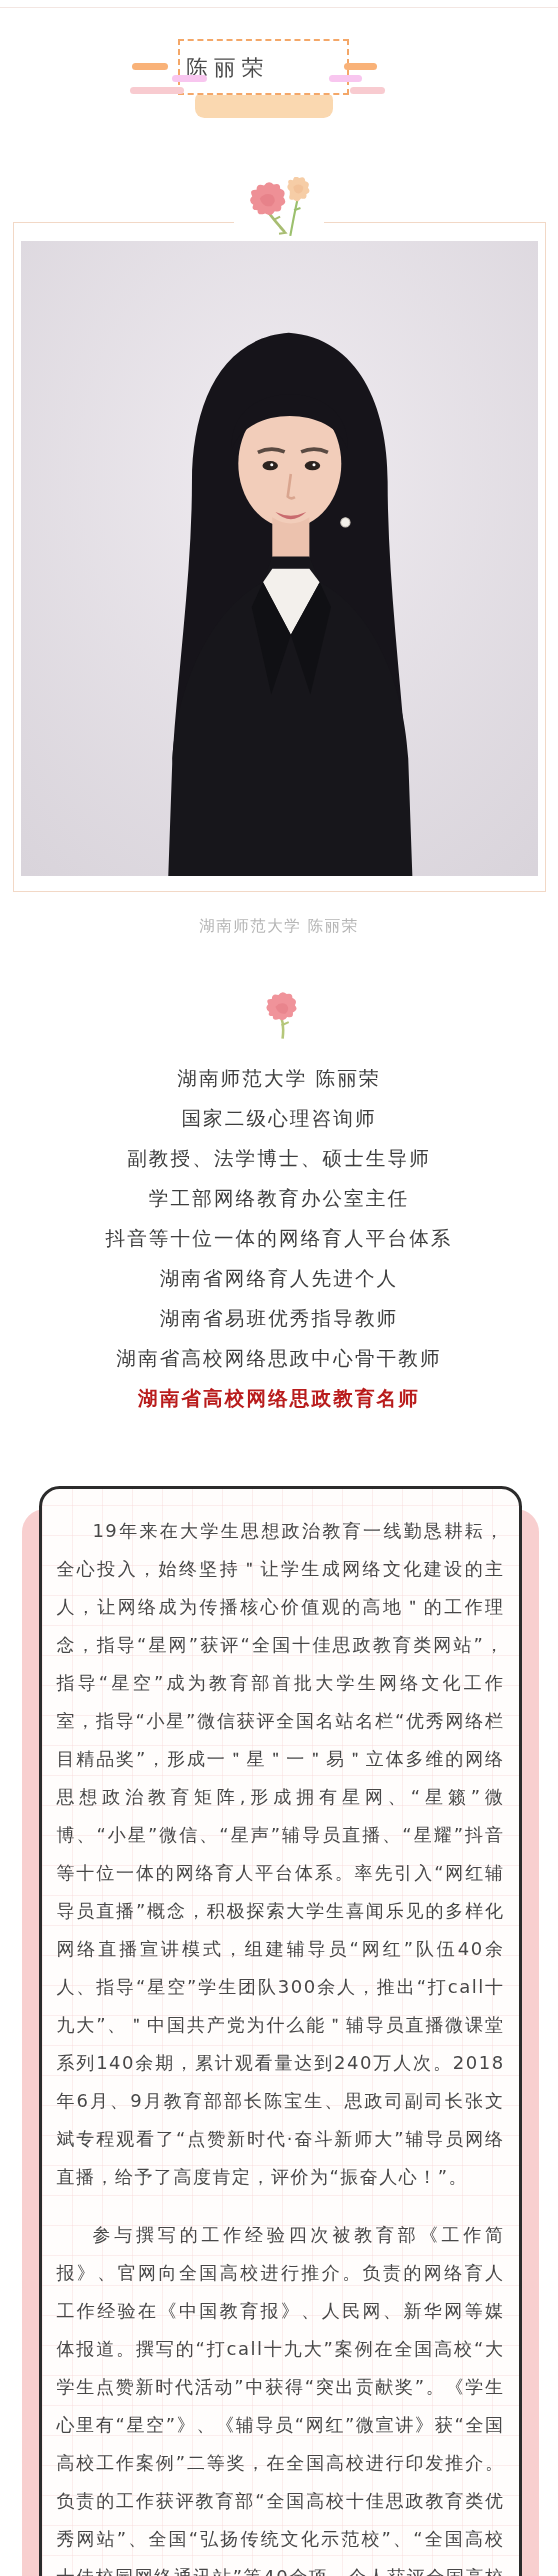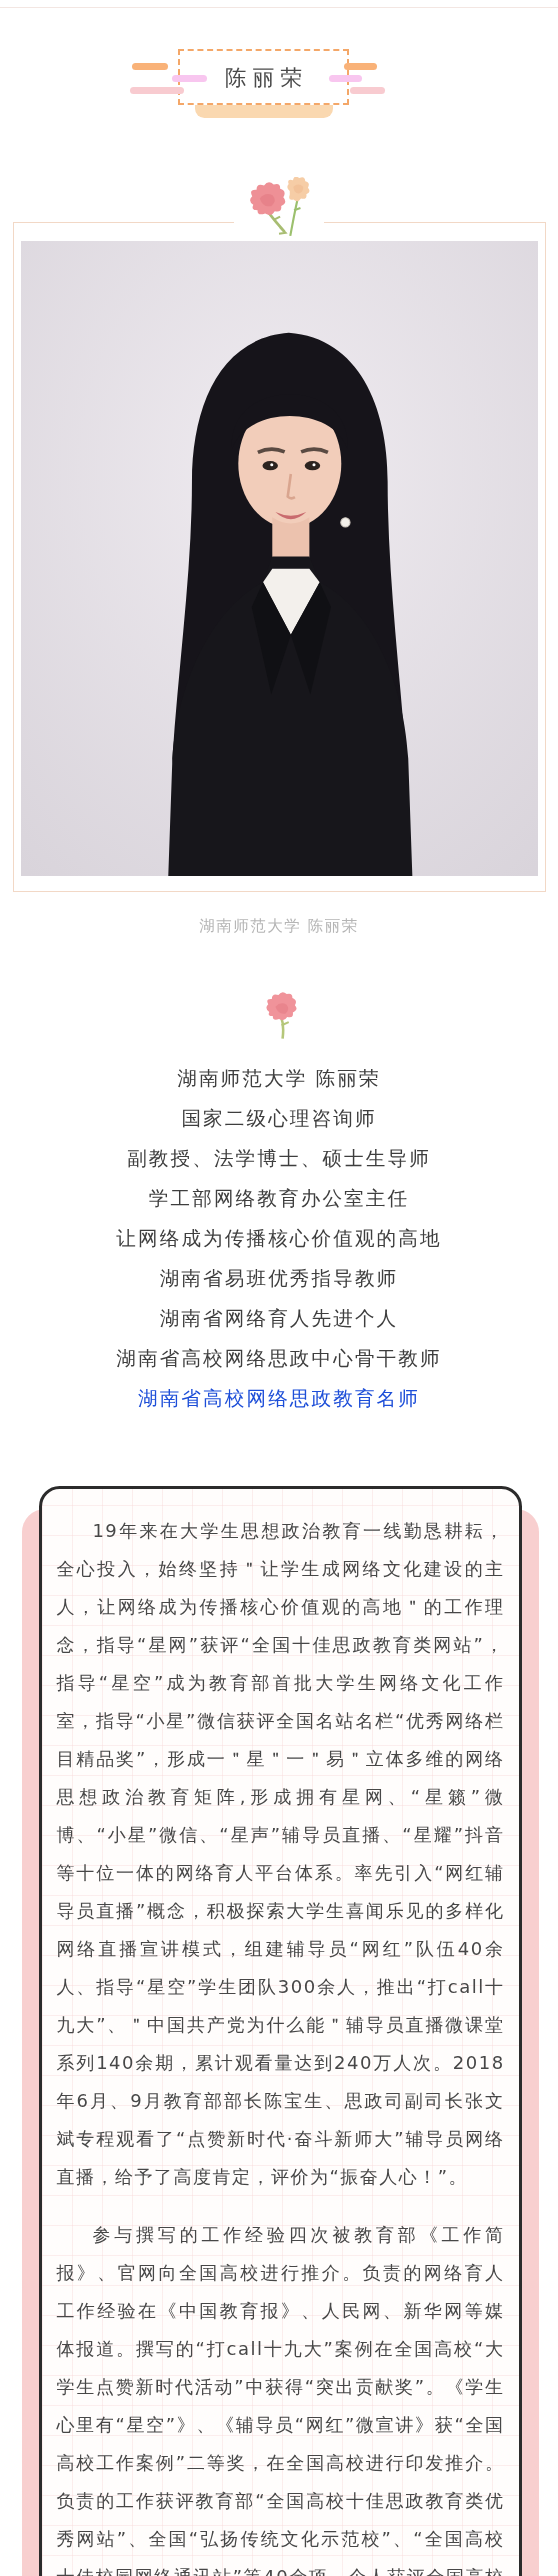--- a/index.html
+++ b/index.html
@@ -4,23 +4,23 @@
 <style>
   html,body{margin:0;padding:0;}
   body{width:558px;height:3301px;position:relative;background:#ffffff;
        font-family:"DejaVu Sans","Liberation Sans",sans-serif;}
   .abs{position:absolute;}
 
   
   .top-divider{left:0;top:7.2px;width:558px;height:1px;background:#F3E6E2;}
 
   
-  .name-box{left:178px;top:49px;width:171px;height:56px;background:#ffffff;
+  .name-box{left:178px;top:39px;width:171px;height:56px;background:#ffffff;
     border:2.1px dashed #F4A768;box-sizing:border-box;z-index:3;
-    display:flex;align-items:center;justify-content:center;}
+    display:flex;align-items:center;}
   .name-box span{font-size:21.6px;color:#4a4a4a;letter-spacing:6.2px;padding-left:6.2px;}
   .badge-tab{left:195px;top:91px;width:138px;height:27px;background:#FAD8B0;
     border-radius:9.3px;z-index:2;}
   .pill{position:absolute;height:7.2px;border-radius:4.1px;z-index:4;}
   .pill.orange{background:#F9B278;}
   .pill.magenta{background:#F8C6EF;}
   .pill.salmon{background:#F8CBD0;}
   .pl1{left:132px;top:63px;width:36px;}
   .pl2{left:172px;top:75px;width:35px;}
   .pl3{left:130px;top:87px;width:54px;}
@@ -36,21 +36,21 @@
   .portrait{left:20.6px;top:241px;width:517px;height:635px;z-index:1;}
 
   .caption{left:0;top:916px;width:558px;text-align:center;
     font-size:15.5px;color:#B5B5B5;letter-spacing:1.5px;}
 
   .flower-single{left:259px;top:989px;width:40px;height:53px;}
 
   
   .credentials{left:0;top:1059px;width:558px;text-align:center;}
   .cred{height:40px;line-height:40px;font-size:19.6px;color:#3e3e3e;letter-spacing:2.1px;}
-  .cred.bold{font-weight:normal;color:#1d4ed8;}
+  .cred.bold{font-weight:bold;color:#b91c1c;}
 
   
   .card-shadow{left:22px;top:1509px;width:517px;height:1747px;
     background:#F8CFCF;border-radius:23px;z-index:1;}
   .card{left:39px;top:1486px;width:483px;height:1793px;box-sizing:border-box;
     background-color:#FFFDFC;border:3.6px solid #2B2B2B;border-radius:20.6px;z-index:2;
     padding:23px 14.4px 20.6px 14.4px;overflow:hidden;
     background-image:
       repeating-linear-gradient(0deg, rgba(247,214,214,.40) 0 1px, transparent 1px 30px),
       repeating-linear-gradient(90deg, rgba(247,214,214,.40) 0 1px, transparent 1px 30px);}
@@ -127,23 +127,23 @@
     <path d="M44 70 L58 64" stroke="#B5C77A" stroke-width="4" fill="none"></path>
     <path d="M20 44 Q10 37 18 29 Q12 18 25 19 Q25 7 38 11 Q45 1 54 9 Q66 6 65 17 Q76 21 70 31 Q78 40 66 45 Q68 57 55 54 Q49 64 39 58 Q26 62 27 52 Q16 53 20 44 Z" fill="#F0939A"></path>
     <path d="M32 34 Q42 23 54 30 Q61 39 52 47 Q38 50 32 34 Z" fill="#E47C85" opacity=".6"></path>
   </svg>
 
   <div class="abs credentials">
     <div class="cred">湖南师范大学 陈丽荣</div>
     <div class="cred">国家二级心理咨询师</div>
     <div class="cred">副教授、法学博士、硕士生导师</div>
     <div class="cred">学工部网络教育办公室主任</div>
-    <div class="cred">让网络成为传播核心价值观的高地</div>
+    <div class="cred">抖音等十位一体的网络育人平台体系</div>
+    <div class="cred">湖南省网络育人先进个人</div>
     <div class="cred">湖南省易班优秀指导教师</div>
-    <div class="cred">湖南省网络育人先进个人</div>
     <div class="cred">湖南省高校网络思政中心骨干教师</div>
     <div class="cred bold">湖南省高校网络思政教育名师</div>
   </div>
 
   <div class="abs card-shadow"></div>
   <div class="abs card">
     <p>19年来在大学生思想政治教育一线勤恳耕耘，全心投入，始终坚持＂让学生成网络文化建设的主人，让网络成为传播核心价值观的高地＂的工作理念，指导“星网”获评“全国十佳思政教育类网站”，指导“星空”成为教育部首批大学生网络文化工作室，指导“小星”微信获评全国名站名栏“优秀网络栏目精品奖”，形成一＂星＂一＂易＂立体多维的网络思想政治教育矩阵,形成拥有星网、“星籁”微博、“小星”微信、“星声”辅导员直播、“星耀”抖音等十位一体的网络育人平台体系。率先引入“网红辅导员直播”概念，积极探索大学生喜闻乐见的多样化网络直播宣讲模式，组建辅导员“网红”队伍40余人、指导“星空”学生团队300余人，推出“打call十九大”、＂中国共产党为什么能＂辅导员直播微课堂系列140余期，累计观看量达到240万人次。2018年6月、9月教育部部长陈宝生、思政司副司长张文斌专程观看了“点赞新时代·奋斗新师大”辅导员网络直播，给予了高度肯定，评价为“振奋人心！”。</p>
     <p>参与撰写的工作经验四次被教育部《工作简报》、官网向全国高校进行推介。负责的网络育人工作经验在《中国教育报》、人民网、新华网等媒体报道。撰写的“打call十九大”案例在全国高校“大学生点赞新时代活动”中获得“突出贡献奖”。《学生心里有“星空”》、《辅导员“网红”微宣讲》获“全国高校工作案例”二等奖，在全国高校进行印发推介。负责的工作获评教育部“全国高校十佳思政教育类优秀网站”、全国“弘扬传统文化示范校”、“全国高校十佳校园网络通讯站”等40余项。个人获评全国高校通讯站“十佳指导教师”、“全国高校新媒体突出贡献奖”指导教师、湖南省网络思想政治教育先进个人等30余项。</p>
 
   </div>

